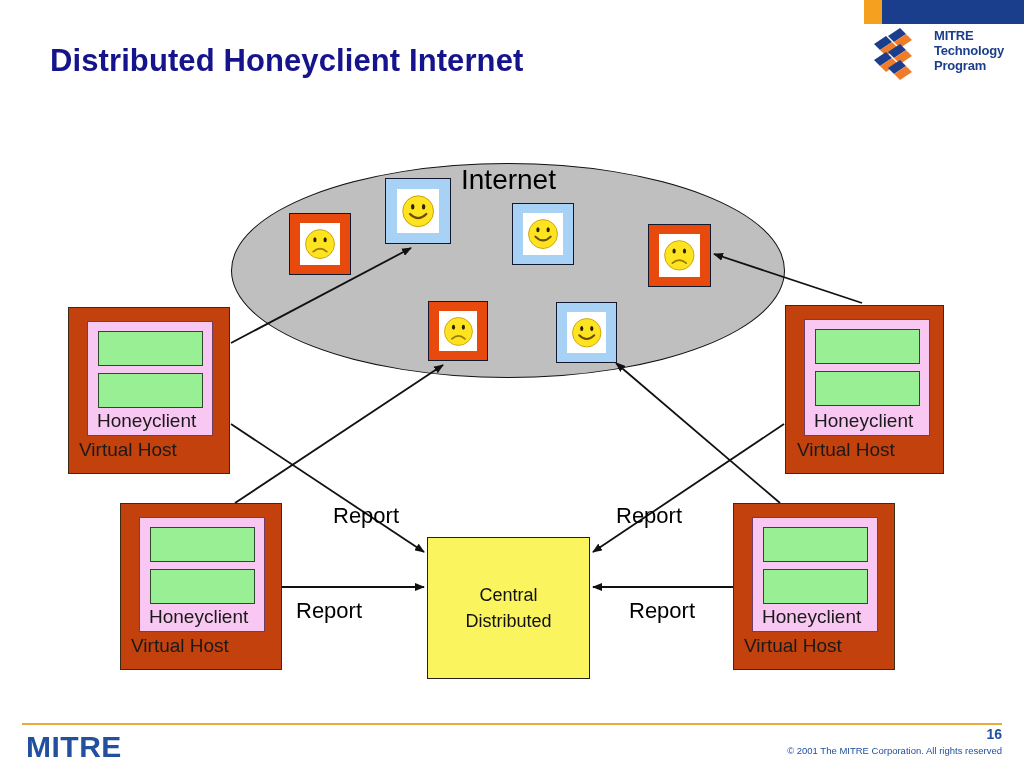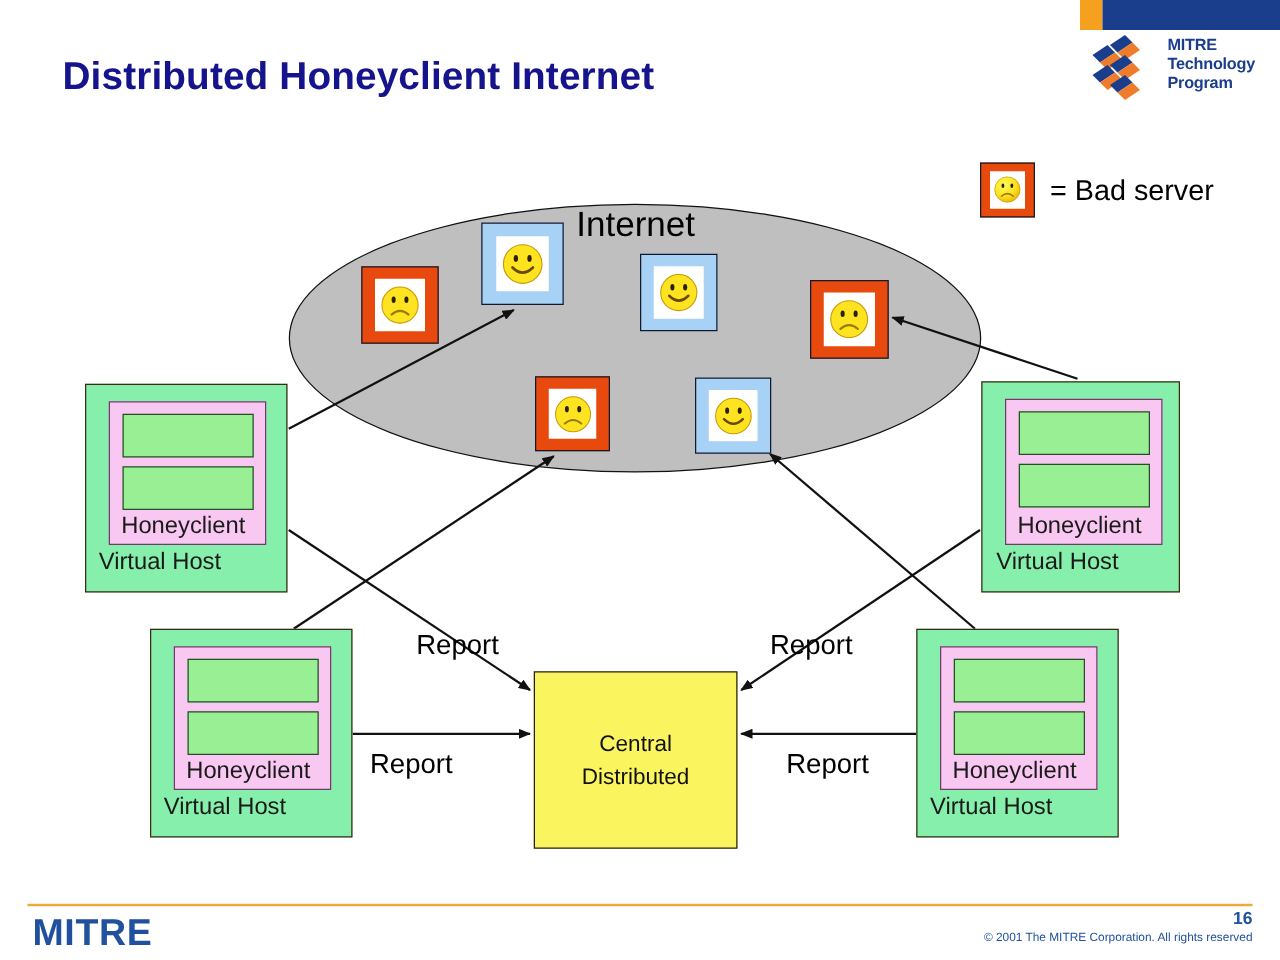--- a/index.html
+++ b/index.html
@@ -117,21 +117,21 @@
     position: absolute;
     left: 461px; top: 164px;
     font-size: 28px;
     color: #000000;
   }
 
   
   .vhost {
     position: absolute;
     box-sizing: border-box;
-    background: #86efac;
+    background: #c2410c;
     border: 1.6px solid #3a2c14;
   }
   .vhost .hclient {
     position: absolute;
     box-sizing: border-box;
     background: #f9c8f2;
     border: 1.6px solid #6e3c66;
   }
   .vhost .bar {
     position: absolute;
@@ -242,40 +242,20 @@
         <polygon points="22,46 34,38 40,44 28,52" fill="#ef7c2a"></polygon>
       </g>
     </svg>
     <div class="mtp-text">
       <div>MITRE</div>
       <div>Technology</div>
       <div>Program</div>
     </div>
   </div>
 
-  <div class="legend-row bad">
-    <div class="srv bad" style="width:44px;height:44px;">
-      <div class="plate">
-        <svg class="face" viewBox="0 0 40 40">
-          <defs>
-            <radialGradient id="lgA" cx="38%" cy="32%" r="72%">
-              <stop offset="0%" stop-color="#fff95c"></stop>
-                <stop offset="60%" stop-color="#fde320"></stop>
-              <stop offset="100%" stop-color="#ecb705"></stop>
-            </radialGradient>
-          </defs>
-          <circle cx="20" cy="20" r="17" fill="url(#lgA)" stroke="#c79a05" stroke-width="1"></circle>
-          <ellipse cx="14" cy="15" rx="1.9" ry="3" fill="#2d2000"></ellipse>
-          <ellipse cx="26" cy="15" rx="1.9" ry="3" fill="#2d2000"></ellipse>
-          <path d="M12 29 Q20 22 28 29" stroke="#9b7a05" stroke-width="2" fill="none" stroke-linecap="round"></path>
-        </svg>
-      </div>
-    </div>
-    <span class="legend-label">= Bad server</span>
-  </div>
 
 
   <div class="internet-ellipse"></div>
   <div class="internet-label">Internet</div>
 
   <svg class="arrows">
     <defs>
       <marker id="ah" markerWidth="10" markerHeight="8" refX="9" refY="4" orient="auto" markerUnits="userSpaceOnUse">
         <path d="M0,0 L10,4 L0,8 z" fill="#111111"></path>
       </marker>

